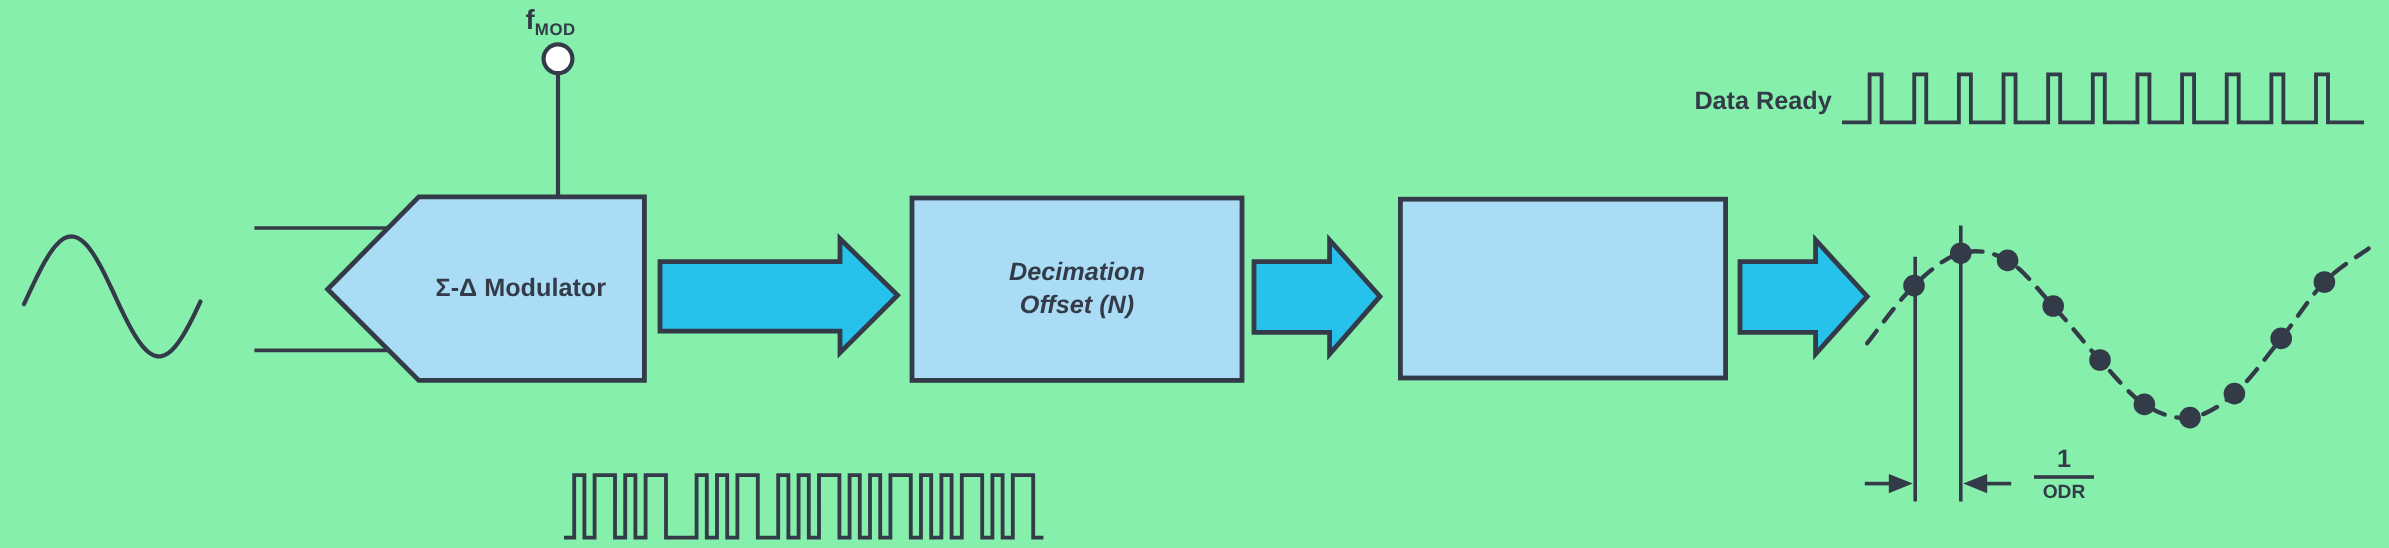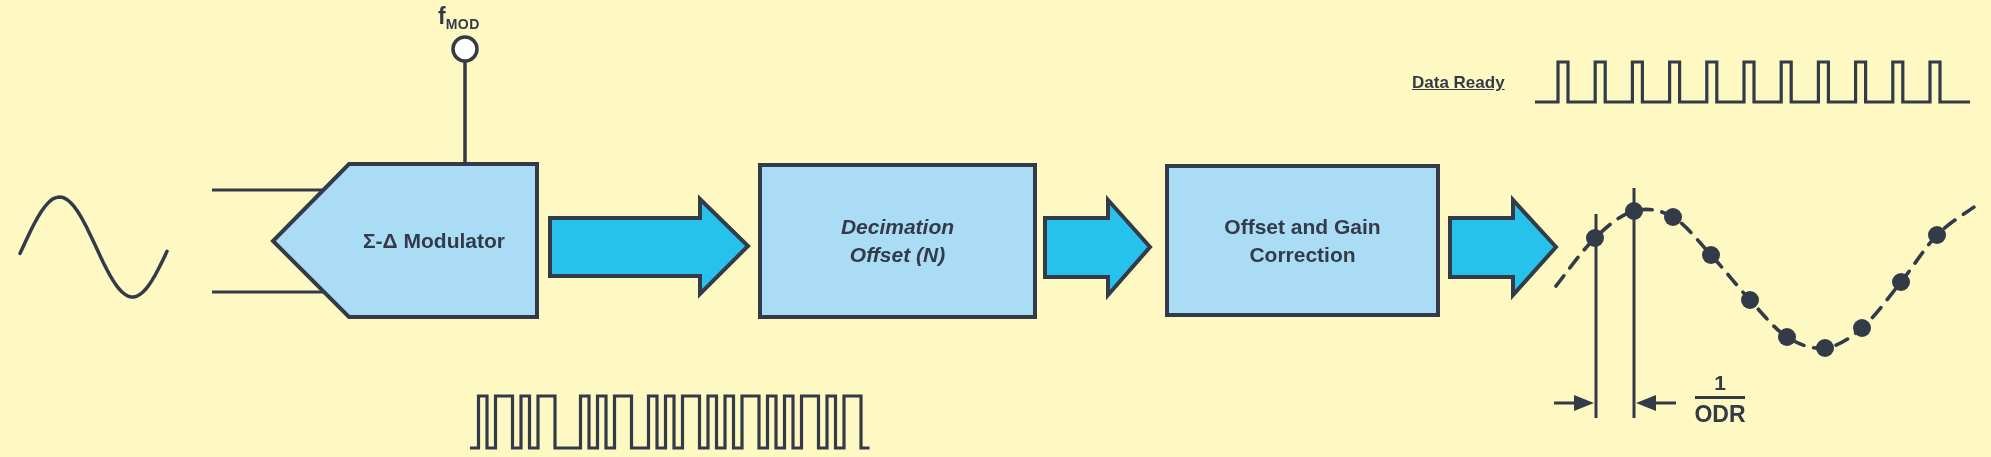--- a/index.html
+++ b/index.html
@@ -1,27 +1,27 @@
 <!DOCTYPE html>
 <html><head>
 <meta charset="utf-8">
 <style>
   html,body{margin:0;padding:0;background:#fff;}
-  #canvas{position:relative;width:1991px;height:457px;background:#fef9c3;overflow:hidden;
+  #canvas{position:relative;width:1991px;height:457px;background:#86efac;overflow:hidden;
           font-family:"Liberation Sans",sans-serif;}
   svg{position:absolute;left:0;top:0;}
   .label{position:absolute;color:#333b49;font-weight:bold;font-family:"Liberation Sans",sans-serif;}
   .block-label{display:flex;align-items:center;justify-content:center;text-align:center;
                font-size:21px;line-height:1.32;}
   .fmod{font-size:23px;}
   .fmod .sub{font-size:14px;vertical-align:-5px;letter-spacing:.5px;}
-  .dataready{font-size:17px;text-decoration:underline;}
+  .dataready{font-size:21px;}
   .frac{width:58px;text-align:center;font-size:21px;line-height:1;}
   .frac .bar{height:3px;background:#333b49;width:50px;margin:3px auto 4px auto;}
-  .frac .den{font-size:23px;letter-spacing:0px;}
+  .frac .den{font-size:16px;letter-spacing:0px;}
 </style>
 </head>
 <body>
 
 <div id="canvas">
 
   <svg width="1991" height="457" viewBox="0 0 1991 457">
 
     <path id="input-sine" fill="none" stroke="#333b49" stroke-width="3.5" stroke-linecap="round" d="M20.0,253.4 L23.0,247.0 L26.0,240.6 L29.0,234.2 L32.0,228.1 L35.0,222.3 L38.0,216.9 L41.0,212.0 L44.0,207.7 L47.0,204.1 L50.0,201.1 L53.0,198.9 L56.0,197.6 L59.0,197.0 L62.0,197.3 L65.0,198.4 L68.0,200.3 L71.0,203.0 L74.0,206.4 L77.0,210.5 L80.0,215.2 L83.0,220.5 L86.0,226.1 L89.0,232.2 L92.0,238.4 L95.0,244.8 L98.0,251.3 L101.0,257.7 L104.0,263.9 L107.0,269.8 L110.0,275.3 L113.0,280.4 L116.0,284.9 L119.0,288.8 L122.0,292.0 L125.0,294.4 L128.0,296.1 L131.0,296.9 L134.0,296.9 L137.0,296.1 L140.0,294.4 L143.0,292.0 L146.0,288.8 L149.0,284.9 L152.0,280.4 L155.0,275.3 L158.0,269.8 L161.0,263.9 L164.0,257.7 L167.0,251.3"></path>
 
@@ -82,26 +82,20 @@
     <span>Σ-Δ Modulator</span>
   </div>
 
   <div class="label block-label" style="left:760px;top:165px;width:275px;height:152px;font-style:italic;">
     <span>
       <span>Decimation</span><br>
       <span>Offset (N)</span>
     </span>
   </div>
 
-  <div class="label block-label" style="left:1167px;top:166px;width:271px;height:149px;">
-    <span>
-      <span>Offset and Gain</span><br>
-      <span>Correction</span>
-    </span>
-  </div>
 
   <div class="label dataready" style="left:1412px;top:73px;">Data Ready</div>
 
   <div class="label frac" style="left:1691px;top:372px;">
     <div class="num">1</div>
     <div class="bar"></div>
     <div class="den">ODR</div>
   </div>
 
 </div>

